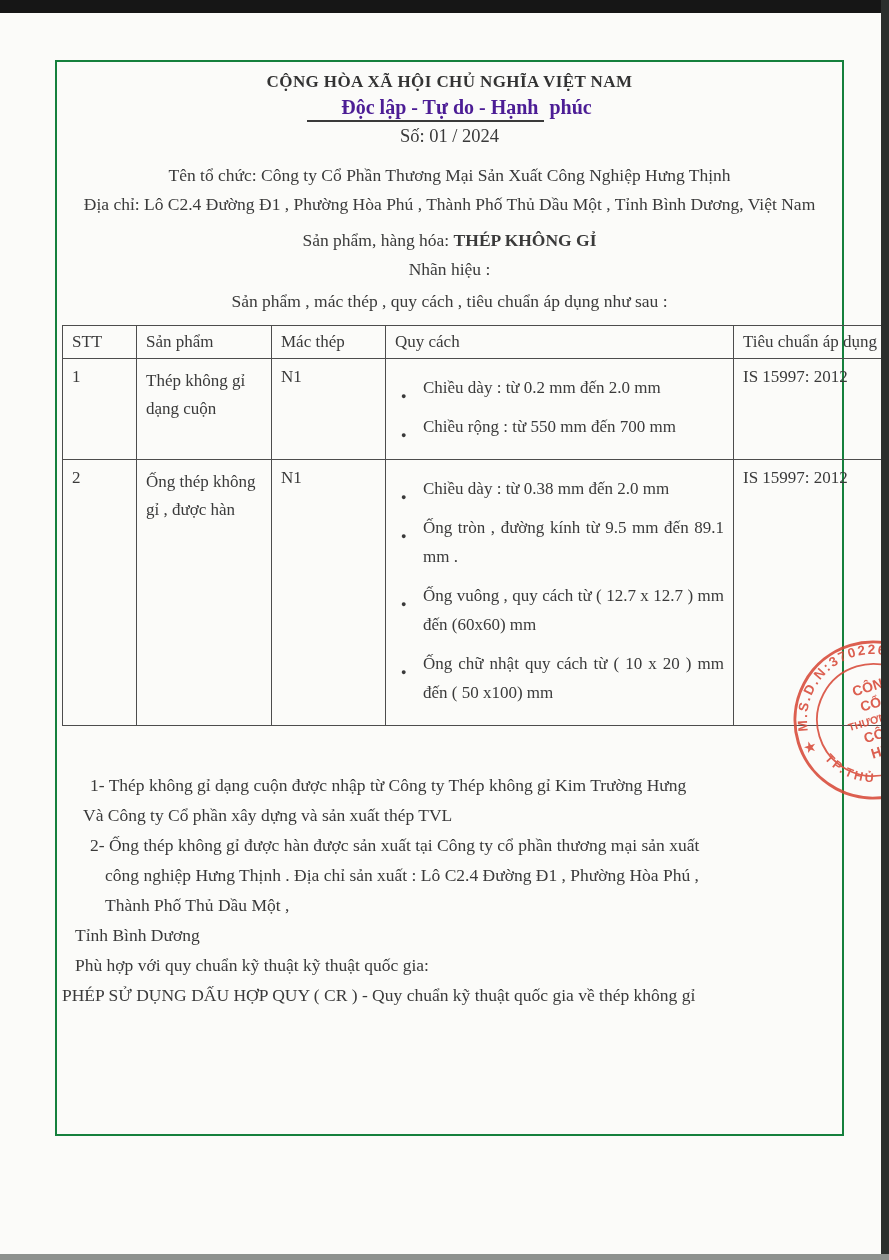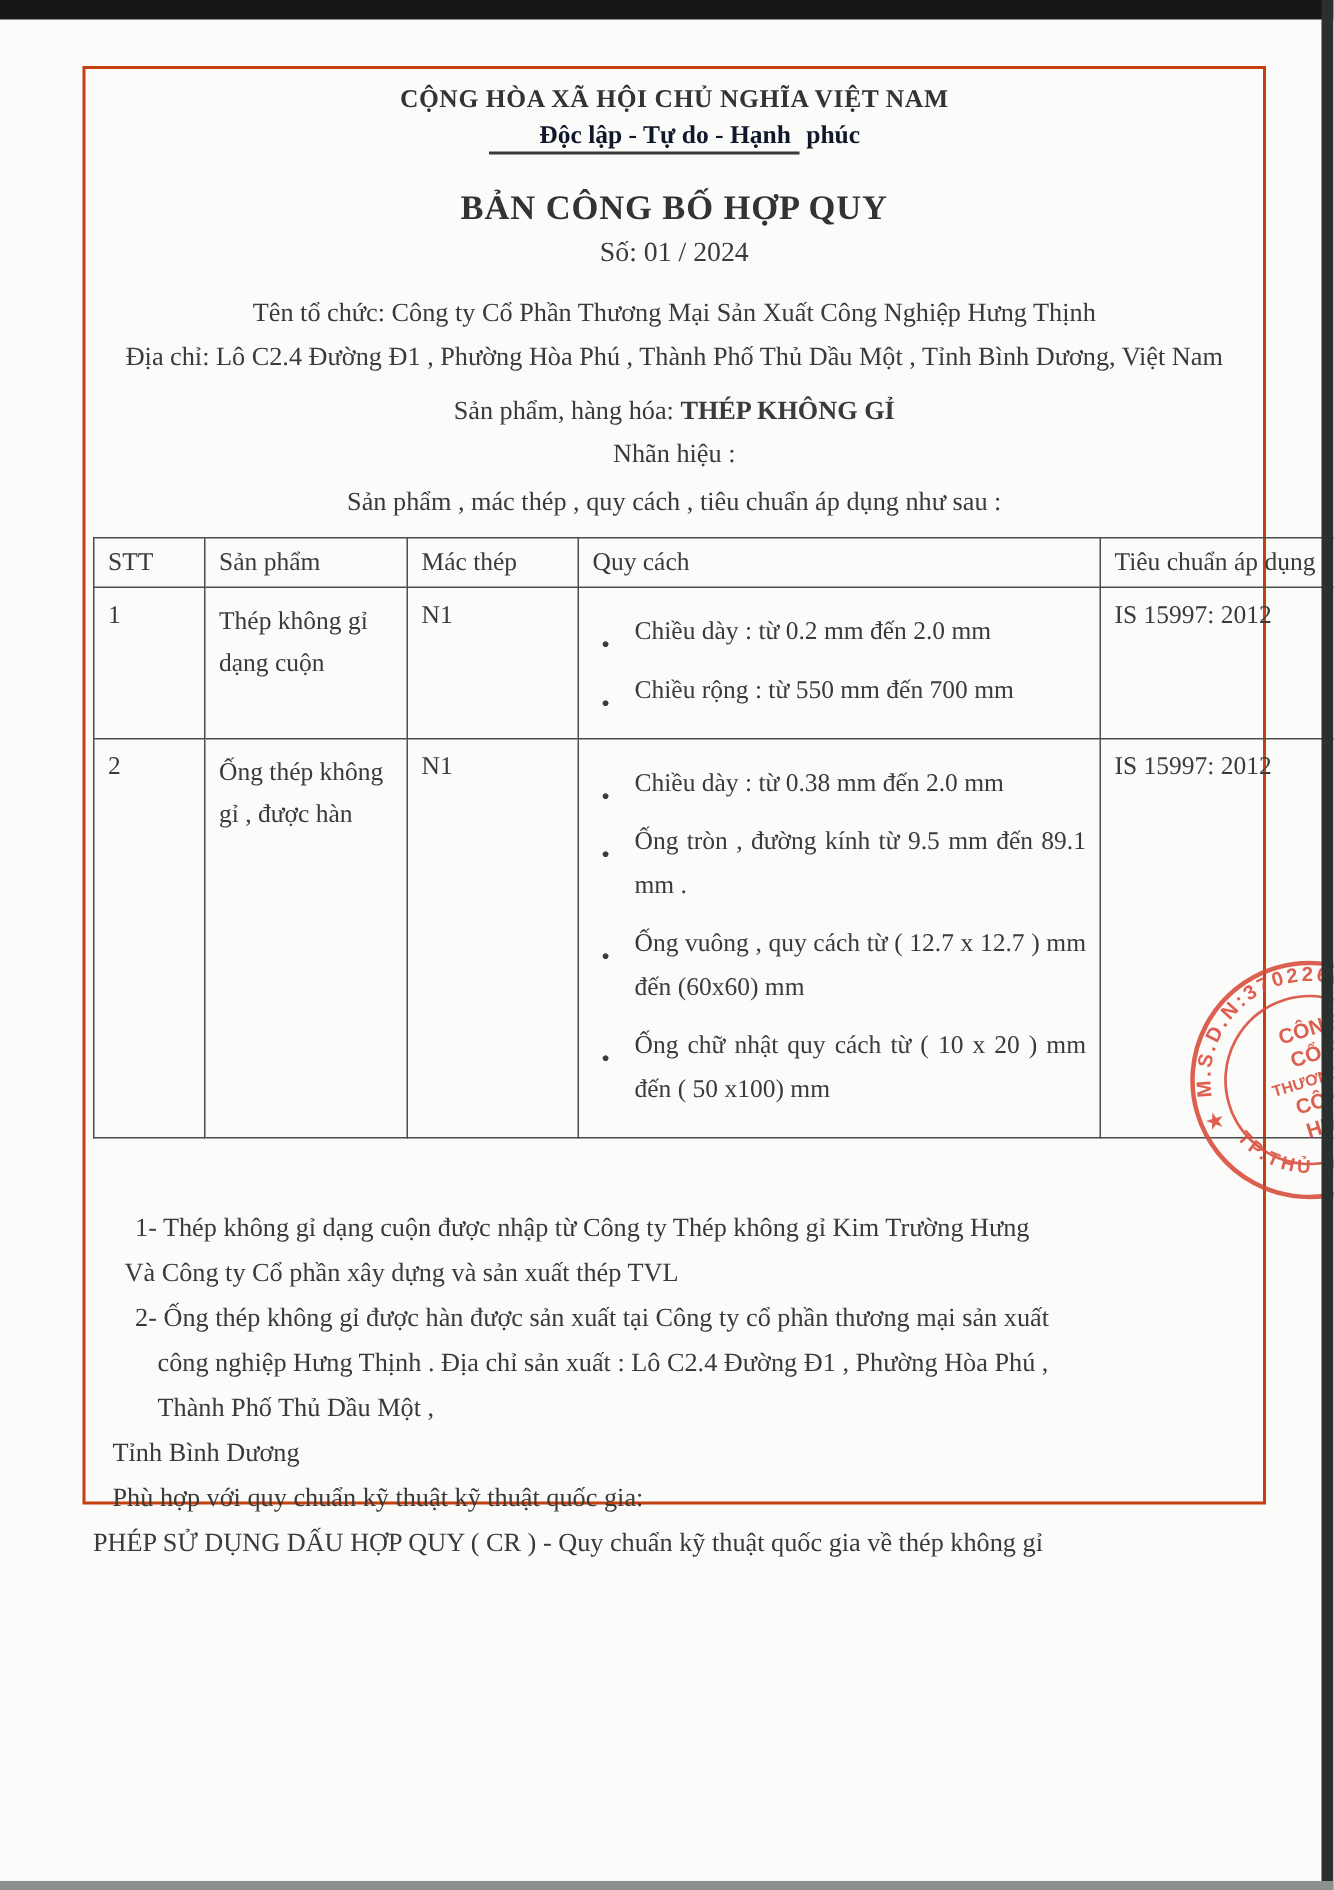--- a/index.html
+++ b/index.html
@@ -9,27 +9,27 @@
     font-family:"Liberation Serif", serif;
     color:#3a3a3a;
   }
   
   .band-top{position:absolute;top:0;left:0;width:889px;height:13px;background:#161616;z-index:6;}
   .band-right{position:absolute;top:0;right:0;width:8px;height:1260px;background:#2b2f2d;z-index:6;}
   .band-bottom{position:absolute;bottom:0;left:0;width:889px;height:6px;background:#8d918e;z-index:6;}
 
   
   .doc{
-    position:absolute;left:55px;top:44px;width:789px;height:959px;
-    border:2px solid #c2410c;box-sizing:border-box;background:transparent;z-index:2;
+    position:absolute;left:55px;top:60px;width:789px;height:1076px;
+    border:2px solid #15803d;box-sizing:border-box;background:transparent;z-index:2;
   }
 
   .center{text-align:center;}
   .motto1{margin-top:10px;font-size:17px;font-weight:bold;letter-spacing:.4px;color:#333;}
-  .motto2{margin-top:4px;font-size:17px;font-weight:bold;color:#0f172a;}
+  .motto2{margin-top:4px;font-size:20px;font-weight:bold;color:#4c1d95;}
   .motto2 .u{border-bottom:2px solid #3a3a3a;padding:0 6px 2px 34px;}
   .title{margin-top:26px;font-size:23px;font-weight:bold;letter-spacing:.6px;color:#333;}
   .docnum{margin-top:7px;font-size:18.5px;}
 
   .info{margin:14px 18px 0 18px;font-size:17.5px;line-height:28.5px;text-align:center;}
   .info .line{margin:0;}
   .indent1{margin-left:6px;}
   .bold{font-weight:bold;}
 
   
@@ -73,21 +73,20 @@
 
 <div class="band-top"></div>
 <div class="band-right"></div>
 <div class="band-bottom"></div>
 
 <div class="doc">
 
   <div class="center motto1">CỘNG HÒA XÃ HỘI CHỦ NGHĨA VIỆT NAM</div>
   <div class="center motto2"><span class="u">Độc lập - Tự do - Hạnh</span><span> phúc</span></div>
 
-  <div class="center title">BẢN CÔNG BỐ HỢP QUY</div>
   <div class="center docnum">Số: 01 / 2024</div>
 
   <div class="info">
     <p class="line">Tên tổ chức: Công ty Cổ Phần Thương Mại Sản Xuất Công Nghiệp Hưng Thịnh</p>
     <p class="line">Địa chỉ: Lô C2.4 Đường Đ1 , Phường Hòa Phú , Thành Phố Thủ Dầu Một , Tỉnh Bình Dương, Việt Nam</p>
     <p class="line indent1" style="margin-top:8px;"><span>Sản phẩm, hàng hóa: </span><span class="bold">THÉP KHÔNG GỈ</span></p>
     <p class="line indent1">Nhãn hiệu :</p>
     <p class="line indent1" style="margin-top:4px;">Sản phẩm , mác thép , quy cách , tiêu chuẩn áp dụng như sau :</p>
   </div>
 

